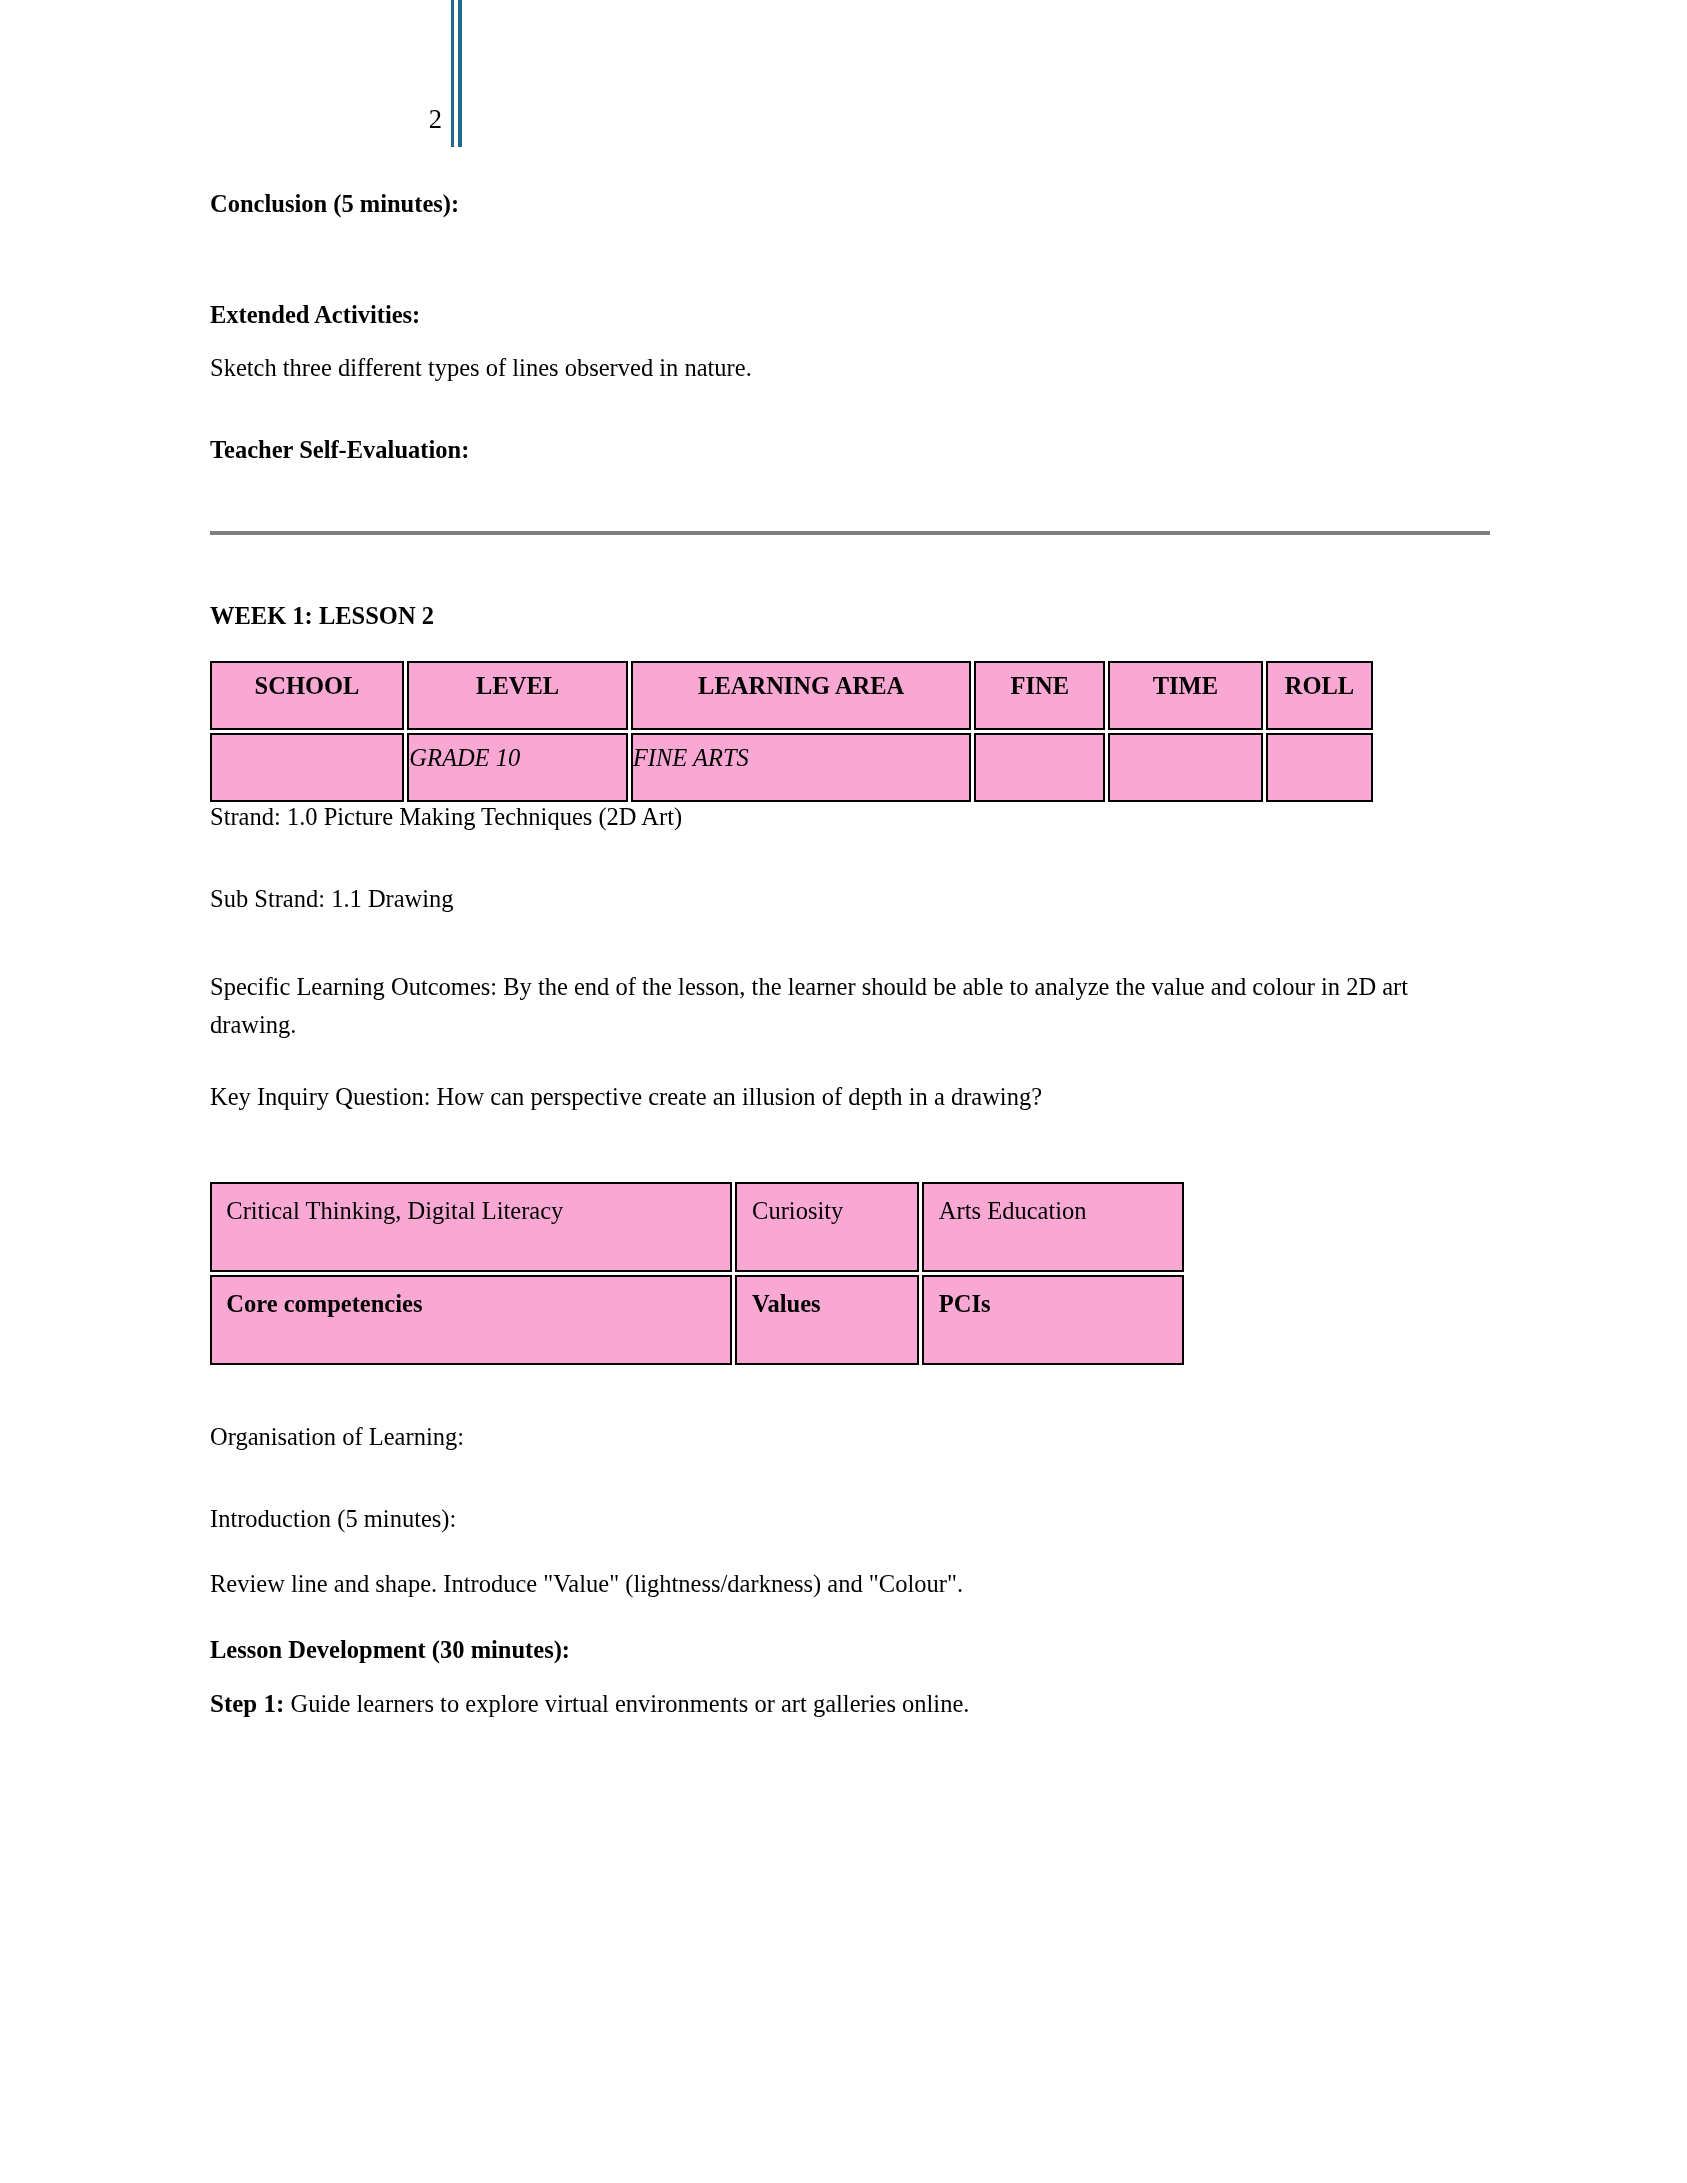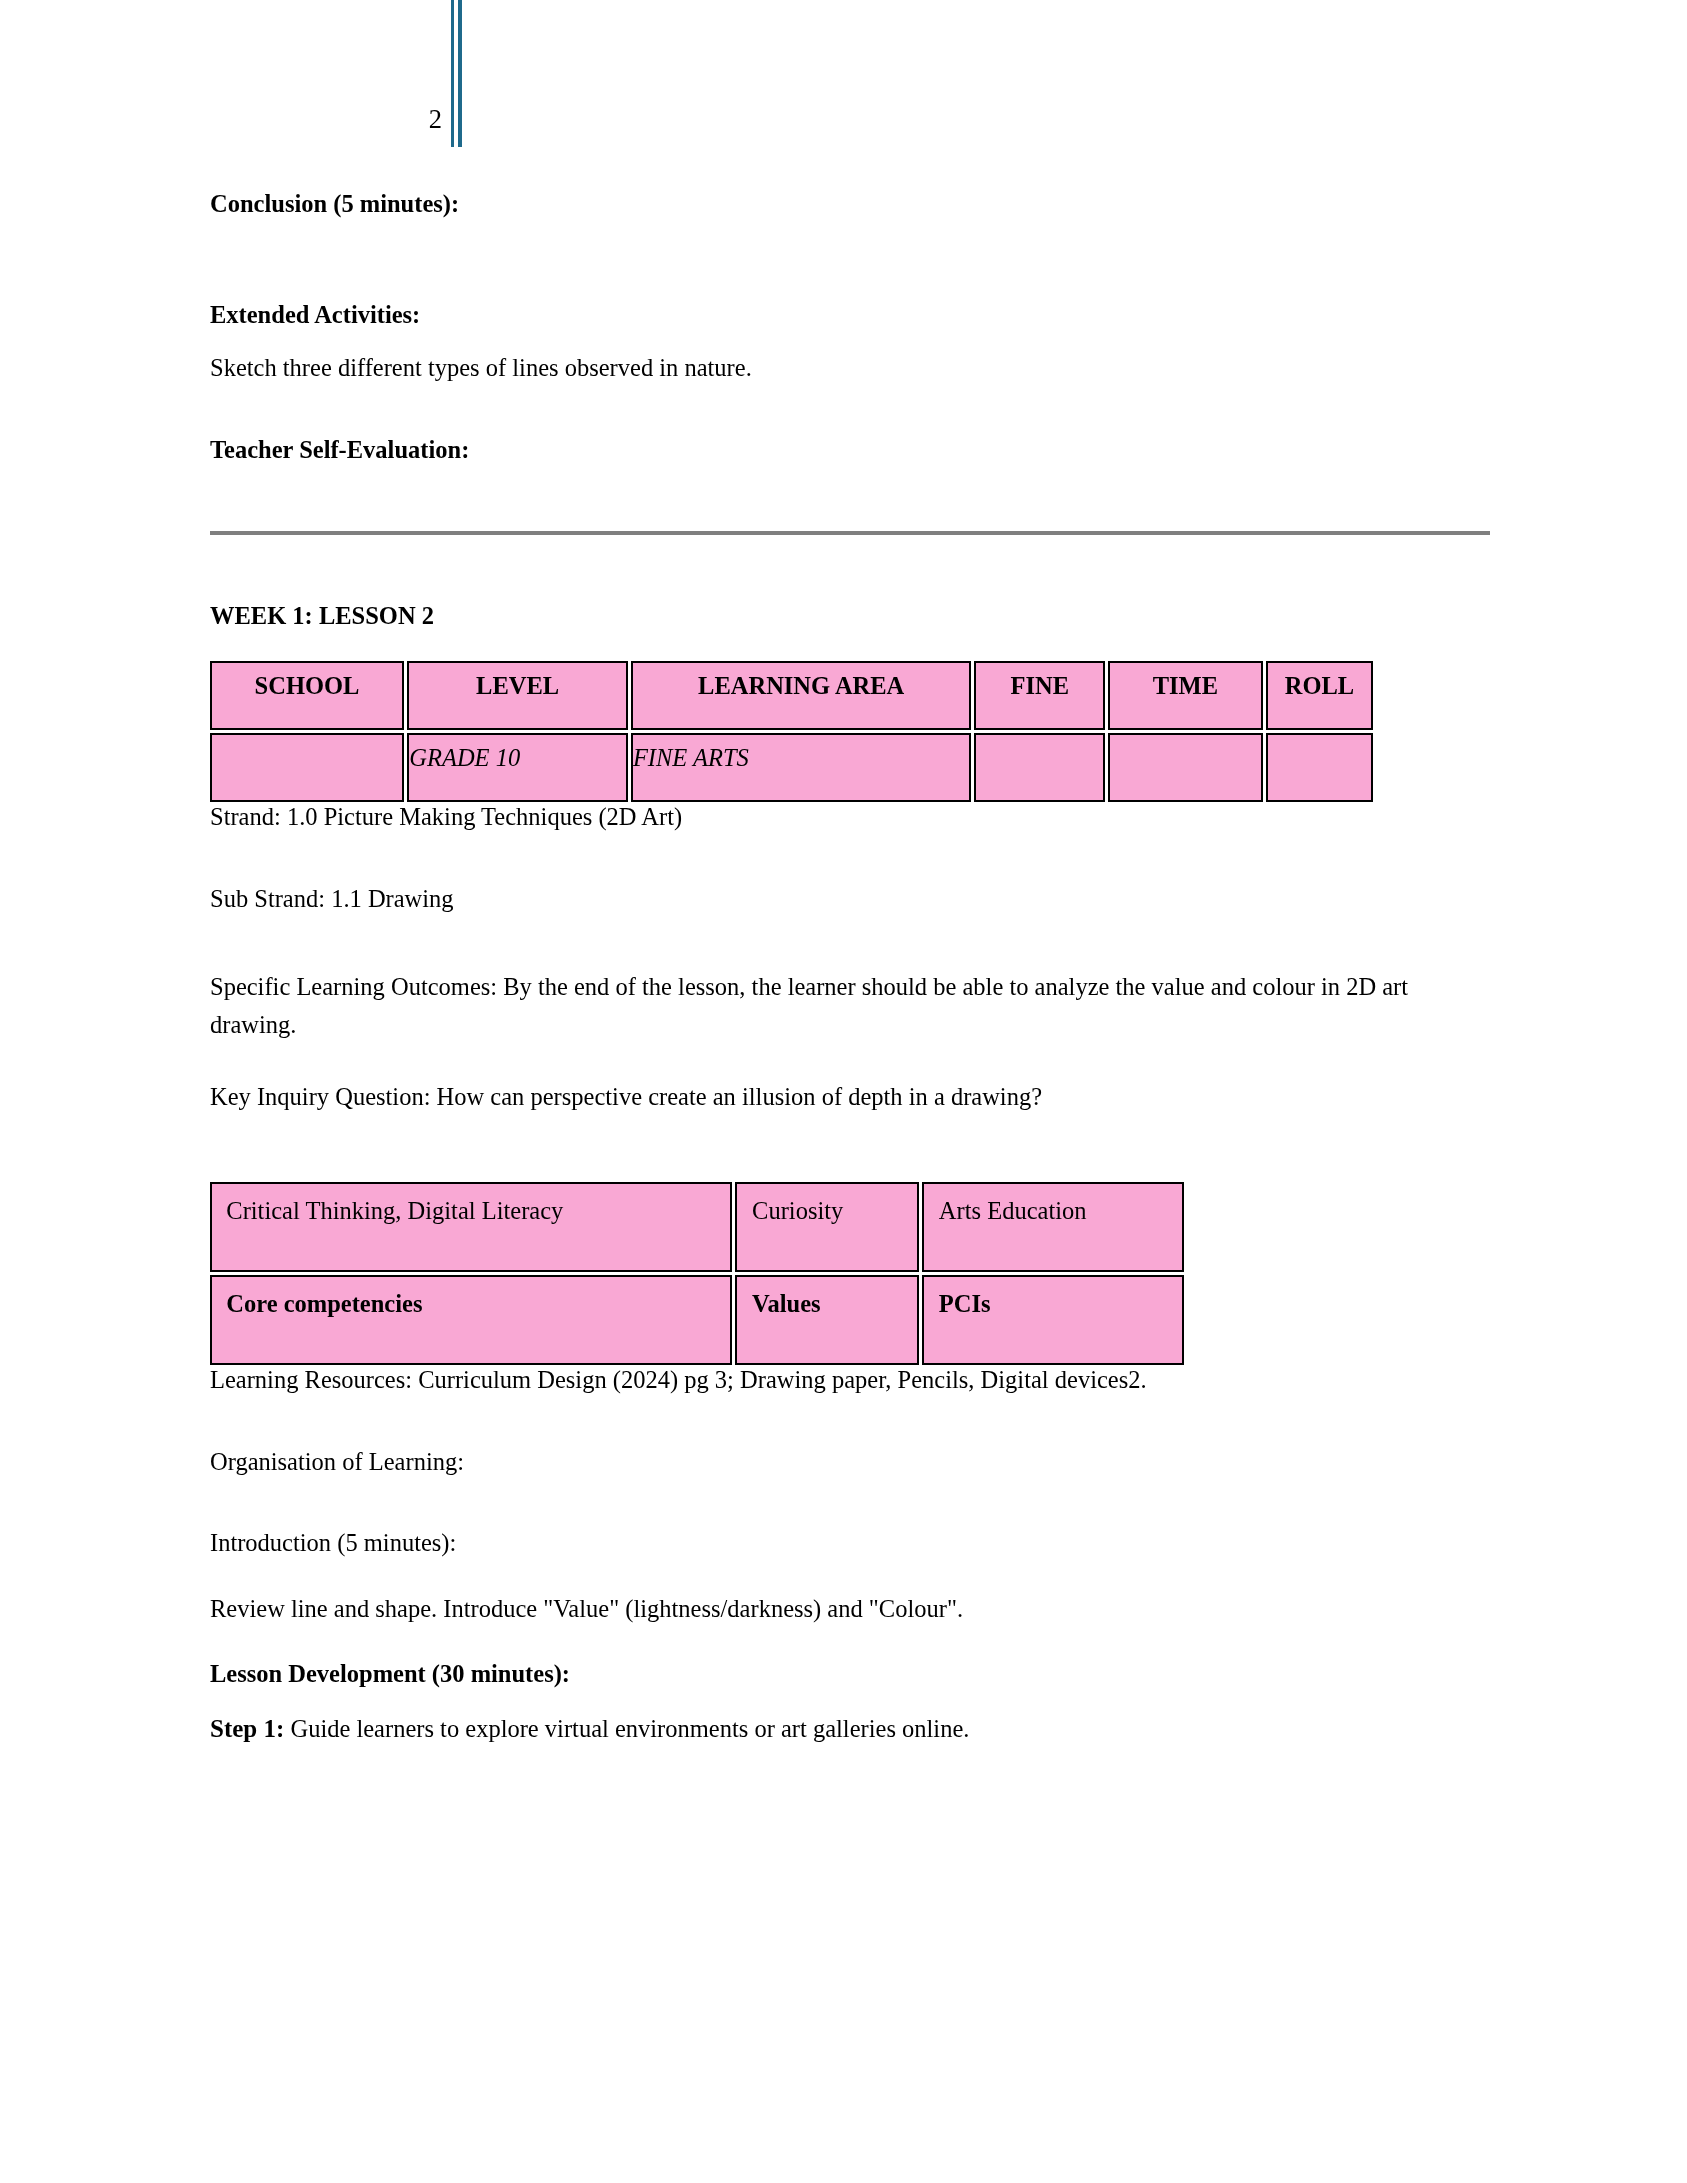--- a/index.html
+++ b/index.html
@@ -216,21 +216,20 @@
         </tr>
         <tr>
           <td class="hdr c-cc">Core competencies</td>
           <td class="hdr c-val">Values</td>
           <td class="hdr c-pci">PCIs</td>
         </tr>
       </tbody>
         </table>
     </div>
 
-    <p class="block">Learning Resources: Curriculum Design (2024) pg 3; Drawing paper, Pencils, Digital devices2.</p>
 
     <div class="gap-lg"></div>
 
     <p class="block">Organisation of Learning:</p>
 
     <div class="gap-lg"></div>
 
     <p class="block">Introduction (5 minutes):</p>
 
     <div class="gap-md"></div>

